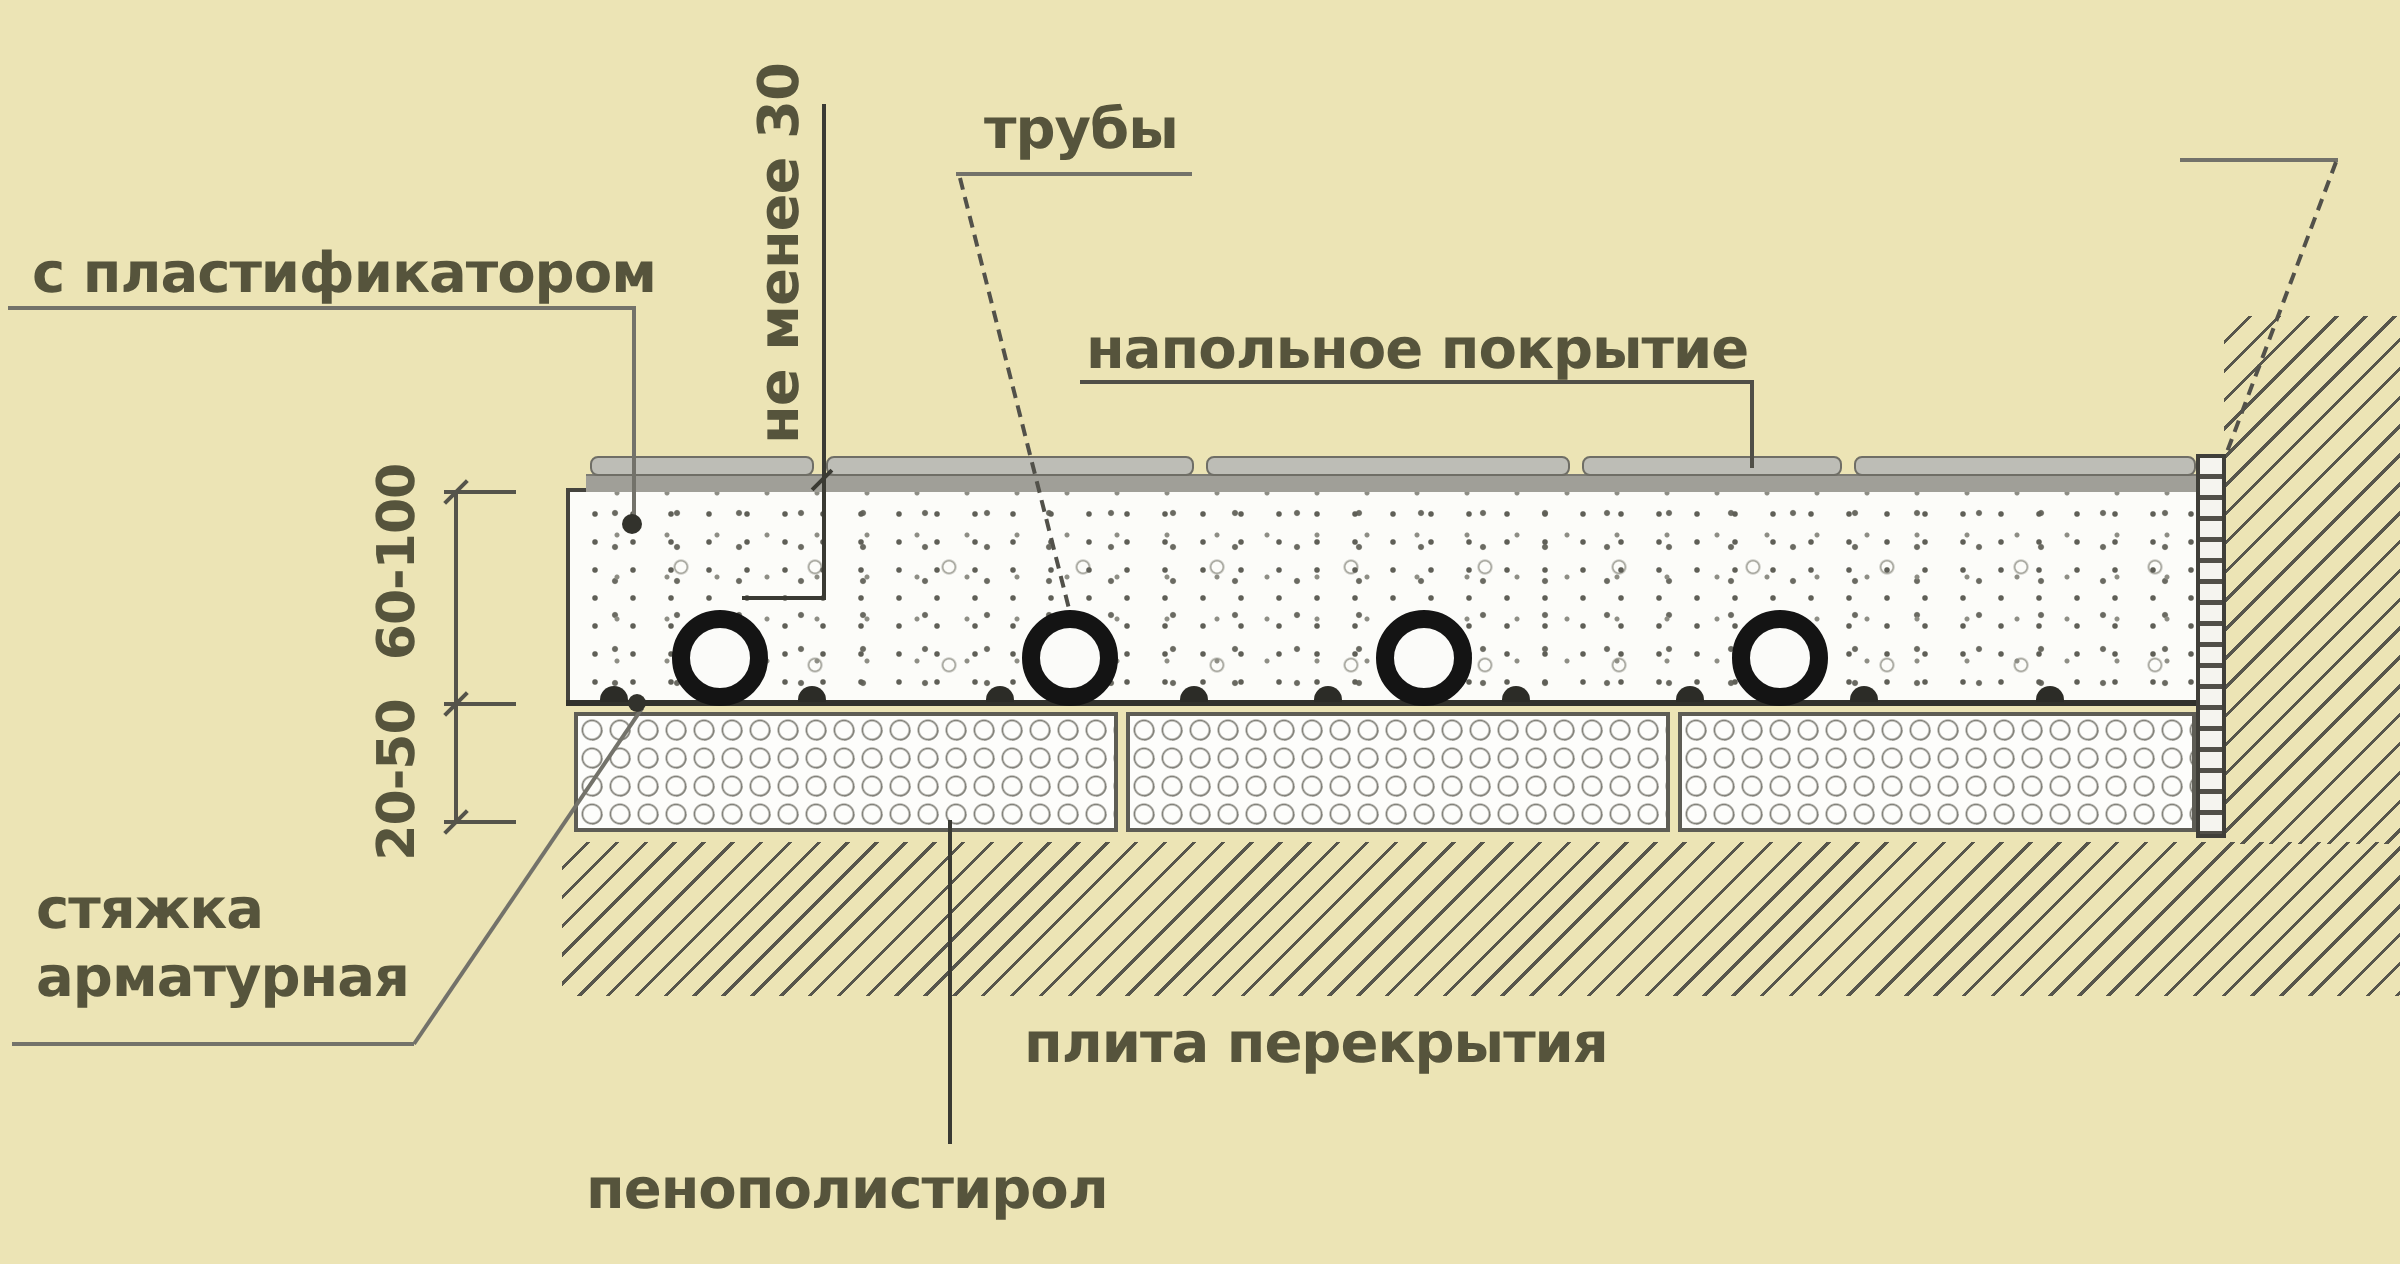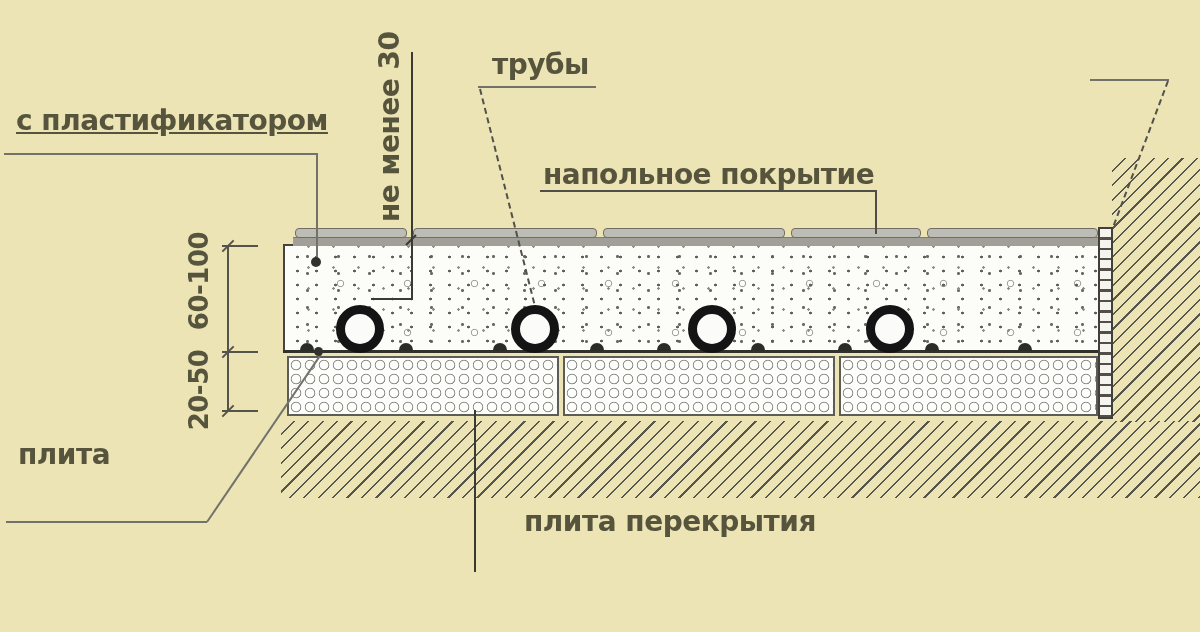--- a/index.html
+++ b/index.html
@@ -132,20 +132,22 @@
 
   <div class="abs gline" style="left:1090px; top:79px; width:79px; height:2px;"></div>
   <div class="abs dash" style="left:1168px; top:80px; width:154px; transform:rotate(110.6deg);"></div>
 
   <div class="abs gline" style="left:6px; top:521px; width:201px; height:2px;"></div>
   <div class="abs gline solidlead" style="left:207px; top:521px; width:203px; height:2px; transform:rotate(-55.8deg);"></div>
   <div class="abs" style="left:314px; top:347px; width:9px; height:9px; background:#32322c; border-radius:50%;"></div>
 
   <div class="abs dline" style="left:474px; top:410px; width:2px; height:162px;"></div>
 
-  <div class="abs lbl" style="left:16px; top:104px;text-decoration:underline;">с пластификатором</div>
+  <div class="abs lbl" style="left:16px; top:120px;">с пластификатором</div>
   <div class="abs lbl rot" style="left:302px; top:117px; width:176px; height:34px;">не менее 30</div>
   <div class="abs lbl" style="left:492px; top:48px;">трубы</div>
   <div class="abs lbl" style="left:543px; top:158px;">напольное покрытие</div>
-  <div class="abs lbl" style="left:18px; top:438px;">плита</div>
-  <div class="abs lbl" style="left:512px; top:505px;margin-left:12px;">плита перекрытия</div>
+  <div class="abs lbl" style="left:18px; top:438px;">стяжка</div>
+  <div class="abs lbl" style="left:18px; top:472px;">арматурная</div>
+  <div class="abs lbl" style="left:512px; top:505px;">плита перекрытия</div>
+  <div class="abs lbl" style="left:293px; top:578px;">пенополистирол</div>
 
 </div>
 
 </body></html>

